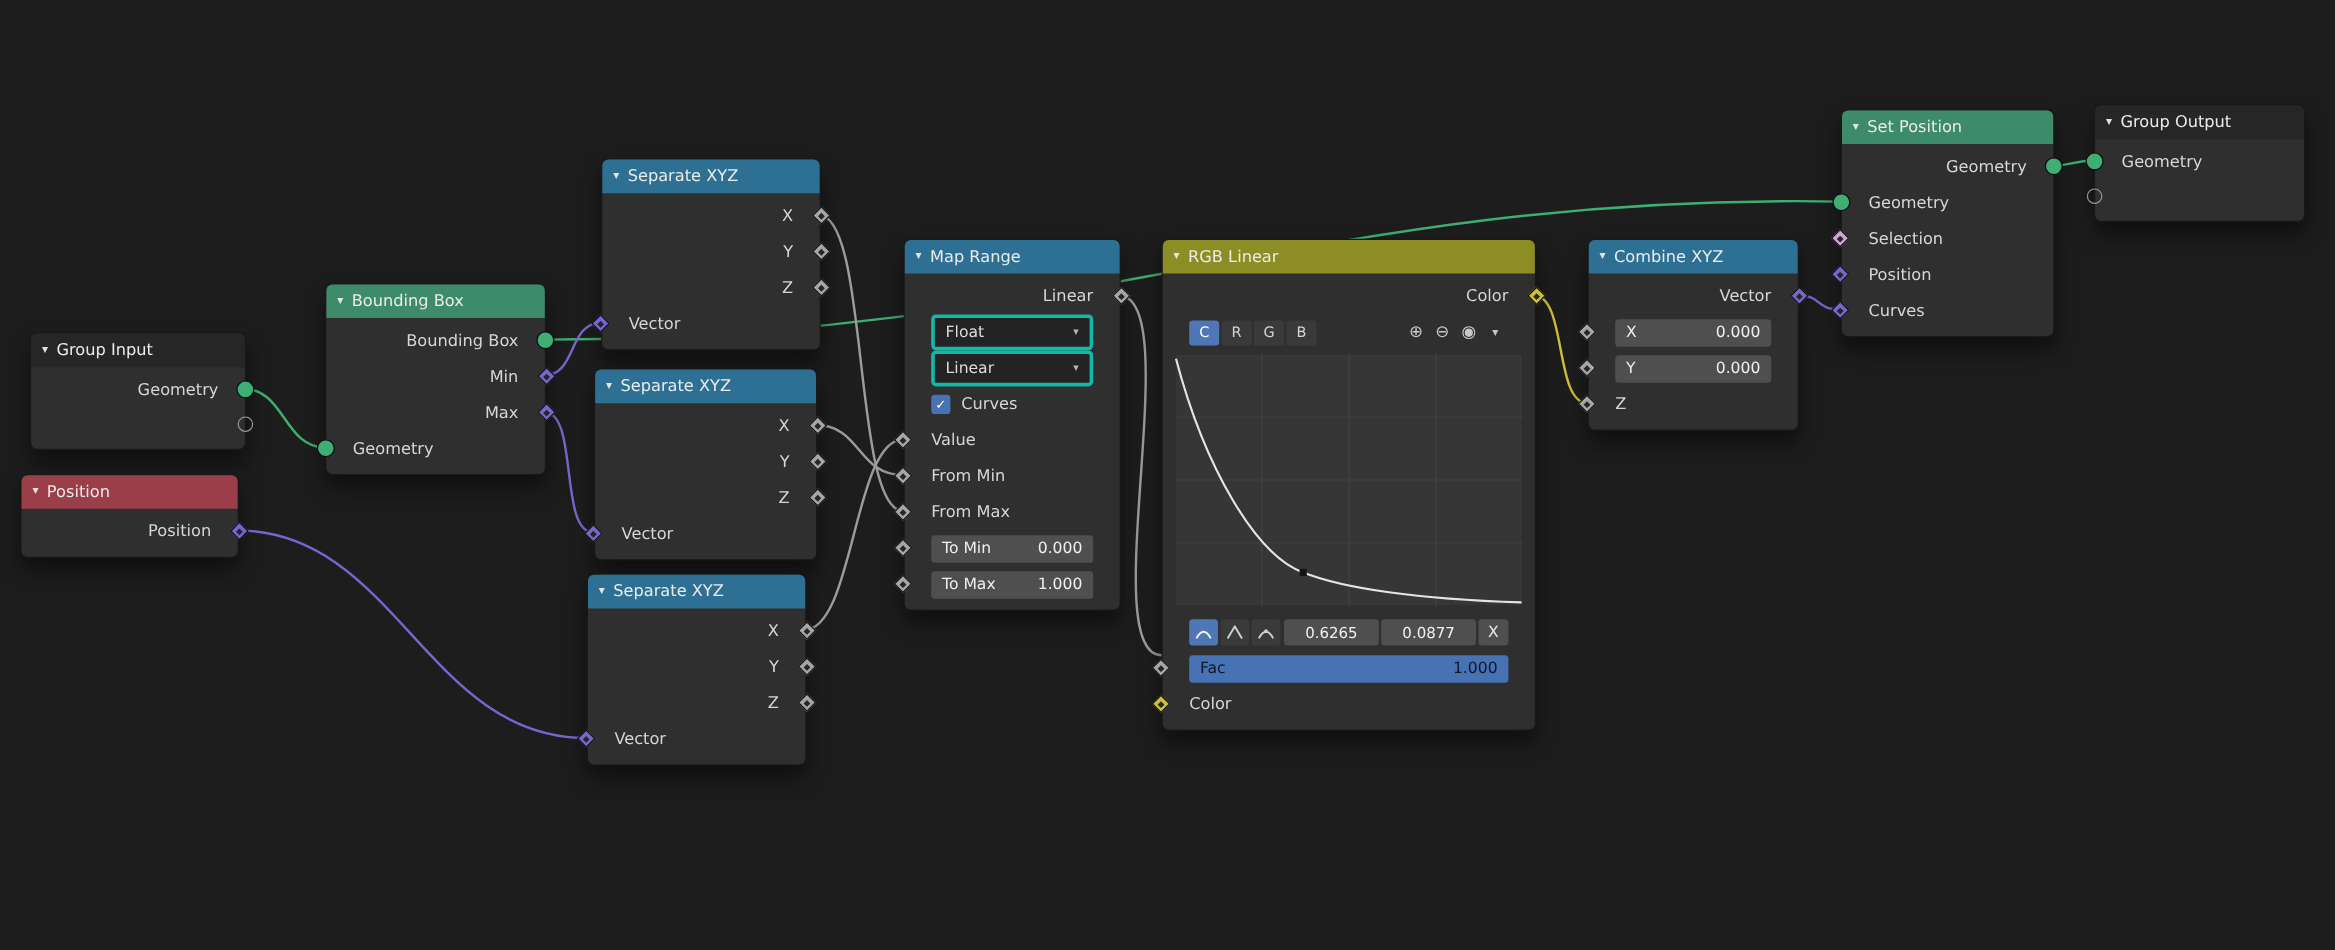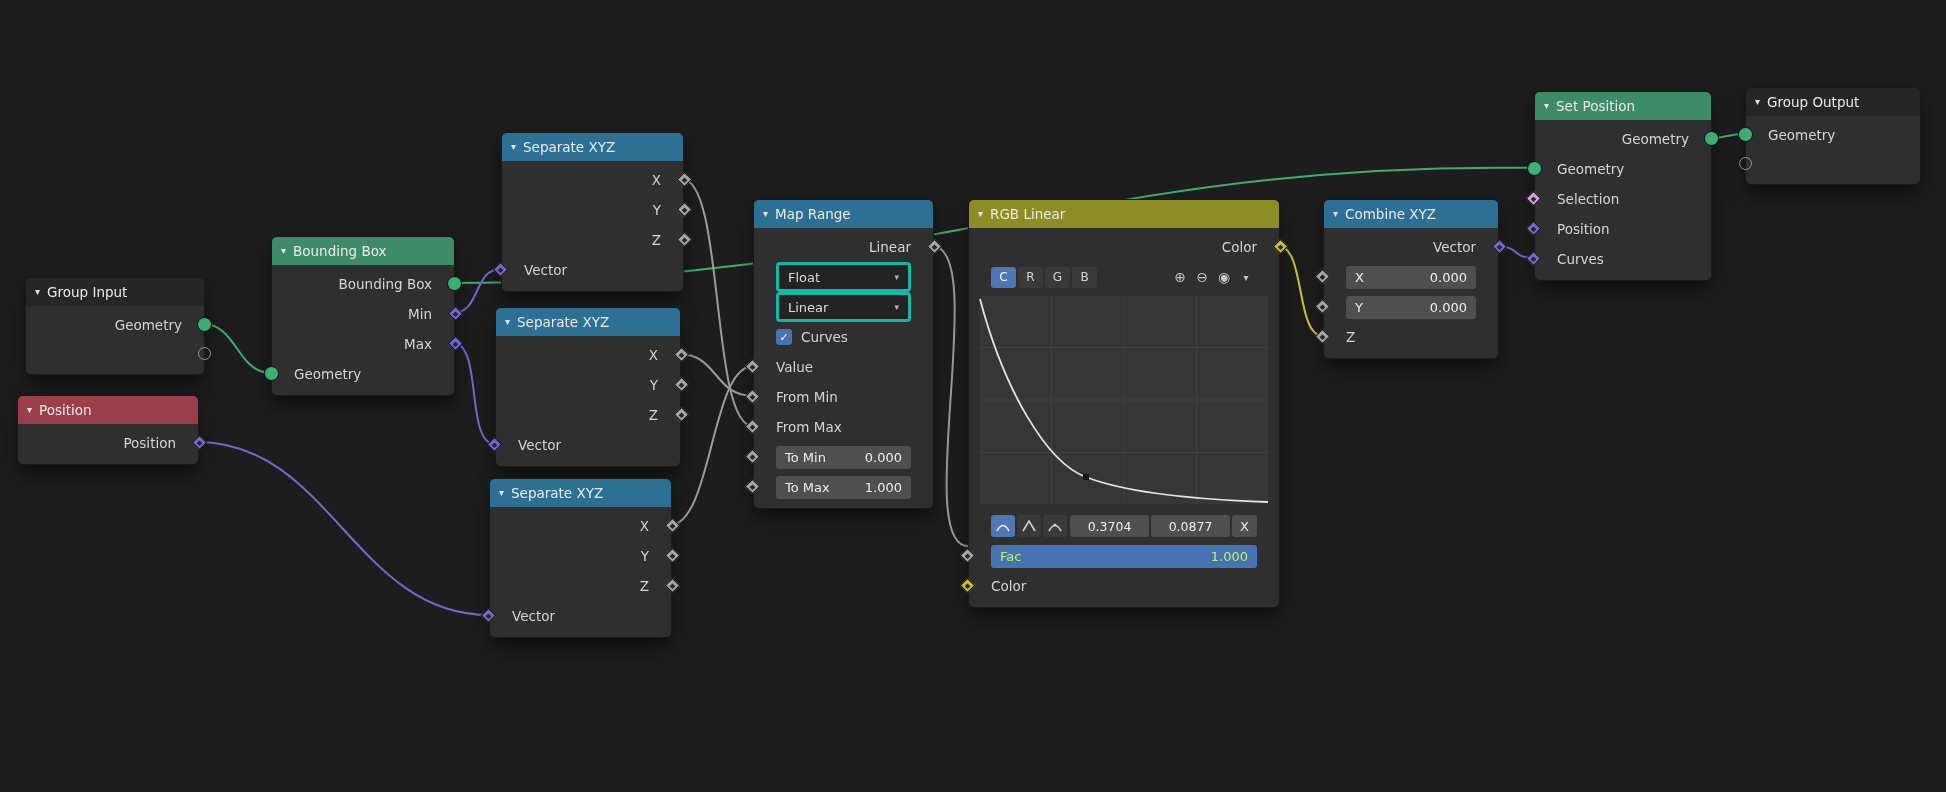--- a/index.html
+++ b/index.html
@@ -18,21 +18,21 @@
   .sock{position:absolute;top:50%;}
   .sock.c{width:13px;height:13px;border-radius:50%;border:1.5px solid #0f0f0f;margin-top:-8px;}
   .sock.d{width:9px;height:9px;border:1.5px solid #0f0f0f;transform:rotate(45deg);margin-top:-6px;}
   .sock.d::after{content:"";position:absolute;left:2.5px;top:2.5px;right:2.5px;bottom:2.5px;background:#262626;}
   .sock.l{left:-7px;} .sock.c.l{left:-8px;}
   .sock.r{right:-7px;} .sock.c.r{right:-8px;}
   .virtual{position:absolute;top:50%;width:11px;height:11px;border-radius:50%;border:1.5px solid #989898;background:transparent;margin-top:-7px;}
   .s-geo{background:#3fae72}.s-vec{background:#7468cf}.s-val{background:#a6a6a6}.s-col{background:#cdbf3c}.s-bool{background:#d3a5da}
   .hdr-geo{background:#3d8b68}.hdr-conv{background:#2e7093}.hdr-col{background:#8d8d25}.hdr-inp{background:#9a3e4a}.hdr-grp{background:#262626}
   .widget{flex:1;height:23px;background:#4f4f4f;border-radius:3px;display:flex;align-items:center;justify-content:space-between;padding:0 9px;color:#efefef;font-size:13px;}
-  .widget.slider{background:#4772b3;color:#bef264;}
+  .widget.slider{background:#4772b3;color:#0f172a;}
   .select{flex:1;height:24px;background:#232323;border:3px solid #14b8a6;border-radius:4px;display:flex;align-items:center;justify-content:space-between;padding:0 9px;color:#dcdcdc;font-size:13px;}
   .chev2{font-size:9px;color:#b5b5b5;}
   .checkbox{width:16px;height:16px;background:#4772b3;border-radius:3px;display:flex;align-items:center;justify-content:center;color:#fff;font-size:11px;margin-right:9px;flex:none;}
   .chan{width:25px;height:21px;background:#3a3a3a;border-radius:3px;display:flex;align-items:center;justify-content:center;color:#d5d5d5;font-size:12px;margin-right:2px;flex:none;}
   .chan.active{background:#4f76b5;color:#fff;}
   .icon-btn{width:22px;height:21px;display:flex;align-items:center;justify-content:center;color:#c6c6c6;font-size:14px;flex:none;}
   .icon-btn.small{font-size:10px;}
   .mini{width:79px;height:22px;background:#4f4f4f;border-radius:3px;display:flex;align-items:center;justify-content:center;font-size:12.5px;color:#efefef;margin-right:2px;flex:none;}
   .del{width:25px;height:22px;background:#4f4f4f;border-radius:3px;display:flex;align-items:center;justify-content:center;font-size:13px;color:#e8e8e8;flex:none;}
   .htool{width:24px;height:22px;border-radius:3px;display:flex;align-items:center;justify-content:center;margin-right:2px;background:#3a3a3a;flex:none;}
@@ -290,21 +290,21 @@
           <svg width="14" height="12" viewBox="0 0 14 12">
               <path d="M1,11 L7,1 L13,11" stroke="#cfcfcf" stroke-width="1.6" fill="none"></path>
             </svg>
         </span>
         <span class="htool">
           <svg width="14" height="12" viewBox="0 0 14 12">
               <path d="M1,11 Q7,0 13,11" stroke="#cfcfcf" stroke-width="1.6" fill="none"></path>
               <circle cx="7" cy="5" r="1.6" fill="#cfcfcf"></circle>
             </svg>
         </span>
-        <span class="mini" style="margin-left:auto;">0.3704</span>
+        <span class="mini" style="margin-left:auto;">0.6265</span>
         <span class="mini">0.0877</span>
         <span class="del">X</span>
       </div>
       <div class="row">
         <span class="sock d l s-val"></span>
         <div class="widget slider">
           <span>Fac</span>
           <span>1.000</span>
         </div>
       </div>

